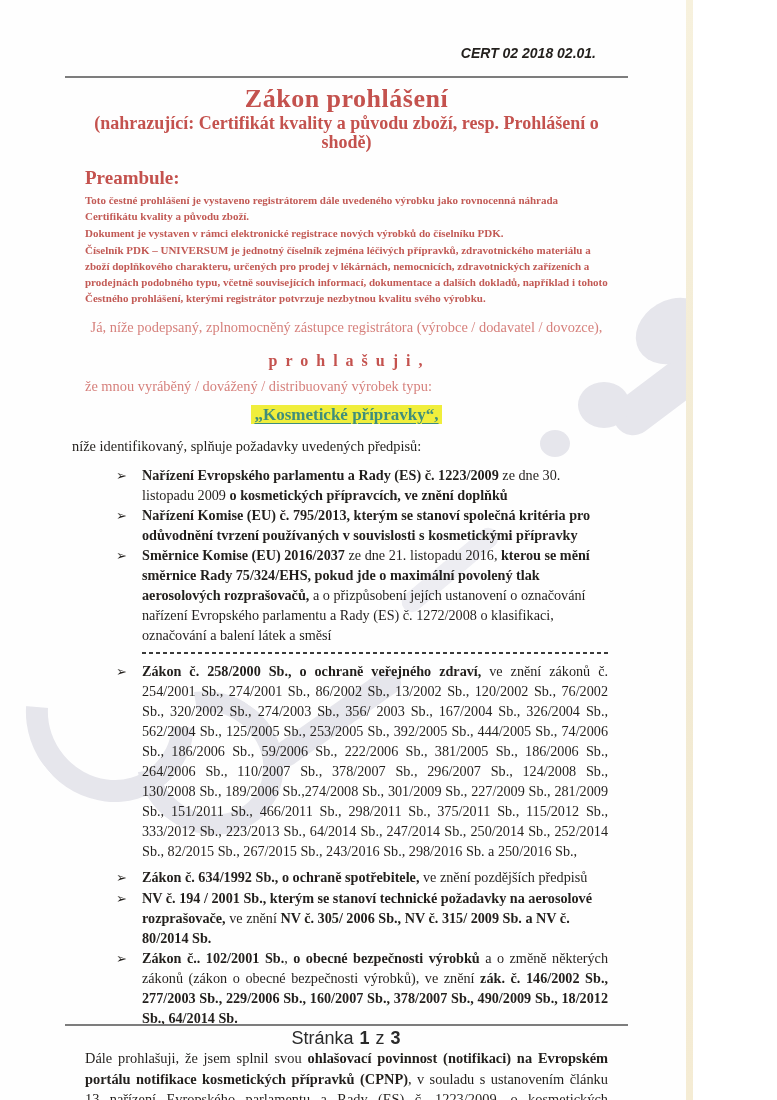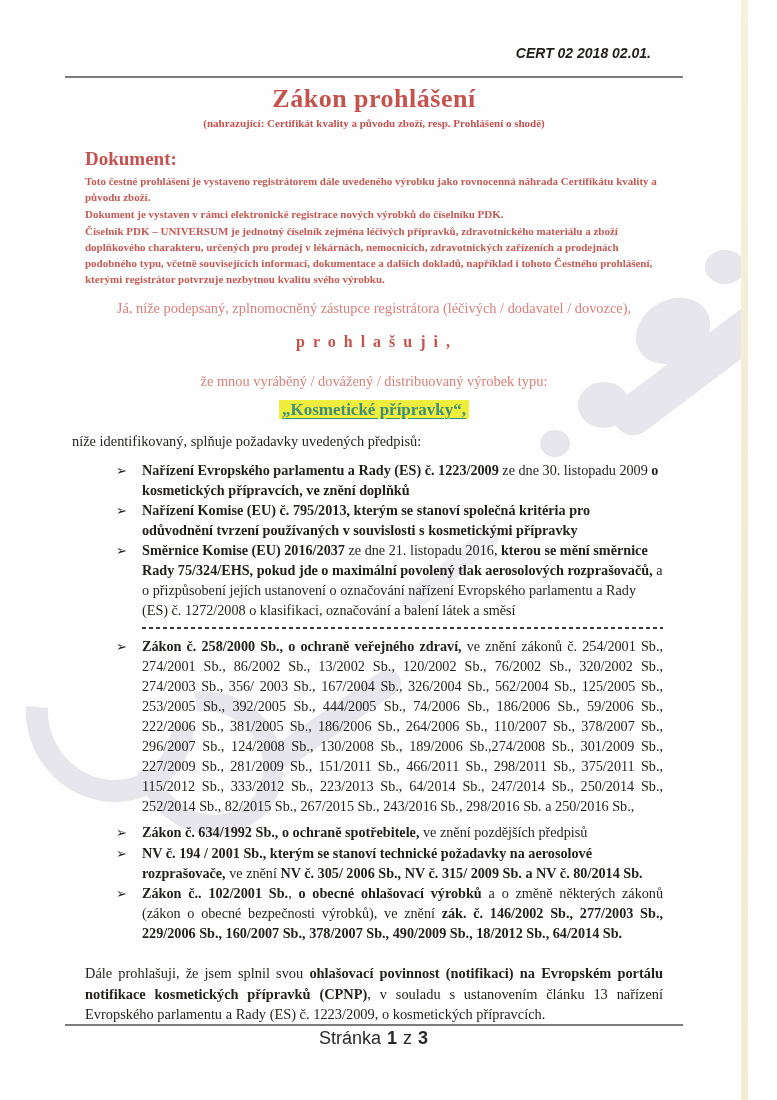--- a/index.html
+++ b/index.html
@@ -8,21 +8,21 @@
     --pink:#d6807c;
     --green:#3f8e7b;
     --highlight_yellow:#f0ee3c;
     --ink:#221f1c;
     --rule_grey:#7d7d7d;
     --watermark_grey:#e6e6ec;
     --edge_beige:#f2ead2;
   }
   html,body{margin:0;padding:0;background:#fff;}
   .page{
-    position:relative;width:748px;height:1100px;background:#fefefe;
+    position:relative;width:693px;height:1100px;background:#fefefe;
     font-family:"Liberation Serif", serif;color:var(--ink);
     overflow:hidden;box-sizing:border-box;
     padding:44px 85px 0 85px;
   }
   
   .wm{position:absolute;z-index:0;pointer-events:none;}
   .wm-bar{top:332px;left:592px;width:250px;height:40px;background:var(--watermark_grey);
     border-radius:22px;transform:rotate(-37deg);}
   .wm-blob1{top:300px;left:634px;width:78px;height:62px;background:var(--watermark_grey);
     border-radius:50%;transform:rotate(-30deg);}
@@ -40,27 +40,27 @@
   .edge-right{position:absolute;z-index:2;top:0;right:0;width:7px;height:1100px;
     background:linear-gradient(180deg,#f7f1dd 0%,var(--edge_beige) 55%,#f5ecd4 100%);}
   
   .content{position:relative;z-index:1;}
   .doc-code{text-align:right;padding-right:12px;font-family:"Liberation Sans",sans-serif;
     font-style:italic;font-weight:bold;font-size:14px;line-height:18px;}
   .rule{border:none;border-top:2px solid var(--rule_grey);margin:14px -20px 0 -20px;}
   .title{margin:6px 0 0 0;text-align:center;color:var(--accent_red);
     font-size:26px;line-height:30px;font-weight:bold;letter-spacing:.5px;}
   .subtitle{margin:0;text-align:center;color:var(--accent_red);font-weight:bold;
-    font-size:11px;line-height:19px;}
+    font-size:18px;line-height:19px;}
   .pre-heading{margin:14px 0 2px 0;color:var(--accent_red);font-weight:bold;font-size:19px;line-height:24px;}
   .pre-para{margin:0 0 1px 0;color:var(--body_red);font-weight:bold;font-size:11px;line-height:16px;}
   .intro{margin:12px 0 0 0;text-align:center;color:var(--pink);font-size:14.4px;line-height:19px;}
   .verb{margin:13px 0 0 0;text-align:center;color:var(--accent_red);font-weight:bold;
     font-size:16px;line-height:21px;letter-spacing:2px;}
-  .product-line{margin:20px 0 0 0;color:var(--pink);font-size:14.4px;line-height:19px;text-align:center;}
+  .product-line{margin:6px 0 0 0;color:var(--pink);font-size:14.4px;line-height:19px;}
   .product-type{margin:7px 0 0 0;text-align:center;font-size:17px;line-height:23px;font-weight:bold;}
   .product-type .hl{background:var(--highlight_yellow);color:var(--green);
     text-decoration:underline;text-decoration-color:var(--green);text-underline-offset:3px;
     padding:0 3px;}
   .compliance{margin:11px 0 0 -13px;font-size:14.4px;line-height:19px;}
   .reg-list{margin-top:9px;}
   .reg-item{display:flex;margin:0;}
   .reg-bullet{flex:0 0 26px;margin-left:31px;font-size:13px;line-height:20px;padding-top:1px;}
   .reg-text{flex:1;margin:0;font-size:14.2px;line-height:20px;}
   .just{text-align:justify;}
@@ -94,26 +94,26 @@
 
   <div class="content">
 
     <div class="doc-code">CERT 02 2018 02.01.</div>
 
     <hr class="rule">
 
     <h1 class="title">Zákon prohlášení</h1>
     <p class="subtitle">(nahrazující: Certifikát kvality a původu zboží, resp. Prohlášení o shodě)</p>
 
-    <p class="pre-heading">Dokument:</p>
+    <p class="pre-heading">Preambule:</p>
     <p class="pre-para">Toto čestné prohlášení je vystaveno registrátorem dále uvedeného výrobku jako rovnocenná náhrada Certifikátu kvality a původu zboží.</p>
     <p class="pre-para">Dokument je vystaven v rámci elektronické registrace nových výrobků do číselníku PDK.</p>
     <p class="pre-para">Číselník PDK – UNIVERSUM je jednotný číselník zejména léčivých přípravků, zdravotnického materiálu a zboží doplňkového charakteru, určených pro prodej v lékárnách, nemocnicích, zdravotnických zařízeních a prodejnách podobného typu, včetně souvisejících informací, dokumentace a dalších dokladů, například i tohoto Čestného prohlášení, kterými registrátor potvrzuje nezbytnou kvalitu svého výrobku.</p>
 
-    <p class="intro">Já, níže podepsaný, zplnomocněný zástupce registrátora (léčivých / dodavatel / dovozce),</p>
+    <p class="intro">Já, níže podepsaný, zplnomocněný zástupce registrátora (výrobce / dodavatel / dovozce),</p>
     <p class="verb">p r o h l a š u j i ,</p>
     <p class="product-line">že mnou vyráběný / dovážený  / distribuovaný výrobek typu:</p>
     <p class="product-type"><span class="hl">„Kosmetické přípravky“,</span></p>
     <p class="compliance">níže identifikovaný, splňuje požadavky uvedených předpisů:</p>
 
     <div class="reg-list">
 
       <div class="reg-item">
         <span class="reg-bullet">➢</span>
         <p class="reg-text"><b>Nařízení Evropského parlamentu a Rady (ES) č. 1223/2009 </b><span>ze dne 30. listopadu 2009 </span><b>o kosmetických přípravcích, ve znění doplňků</b></p>
@@ -143,21 +143,21 @@
         <p class="reg-text"><b>Zákon č. 634/1992 Sb., o ochraně spotřebitele, </b><span>ve znění pozdějších předpisů</span></p>
       </div>
 
       <div class="reg-item">
         <span class="reg-bullet">➢</span>
         <p class="reg-text"><b>NV č. 194 / 2001 Sb., kterým se stanoví technické požadavky na aerosolové rozprašovače, </b><span>ve znění </span><b>NV č. 305/ 2006 Sb., NV č. 315/ 2009 Sb. a NV č. 80/2014 Sb.</b></p>
       </div>
 
       <div class="reg-item">
         <span class="reg-bullet">➢</span>
-        <p class="reg-text just"><b>Zákon č.. 102/2001 Sb.</b><span>, </span><b>o obecné ohlašovací výrobků </b><span>a o změně některých zákonů (zákon o obecné bezpečnosti výrobků), ve znění </span><b>zák. č. 146/2002 Sb., 277/2003 Sb., 229/2006 Sb., 160/2007 Sb., 378/2007 Sb., 490/2009 Sb., 18/2012 Sb., 64/2014 Sb.</b></p>
+        <p class="reg-text just"><b>Zákon č.. 102/2001 Sb.</b><span>, </span><b>o obecné bezpečnosti výrobků </b><span>a o změně některých zákonů (zákon o obecné bezpečnosti výrobků), ve znění </span><b>zák. č. 146/2002 Sb., 277/2003 Sb., 229/2006 Sb., 160/2007 Sb., 378/2007 Sb., 490/2009 Sb., 18/2012 Sb., 64/2014 Sb.</b></p>
       </div>
 
     </div>
 
     <p class="closing"><span>Dále prohlašuji, že jsem splnil svou </span><b>ohlašovací povinnost (notifikaci) na Evropském portálu notifikace kosmetických přípravků (CPNP)</b><span>, v souladu s ustanovením článku 13 nařízení Evropského parlamentu a Rady (ES) č. 1223/2009, o kosmetických přípravcích.</span></p>
 
   </div>
 
   <hr class="footer-rule">
   <div class="footer">

